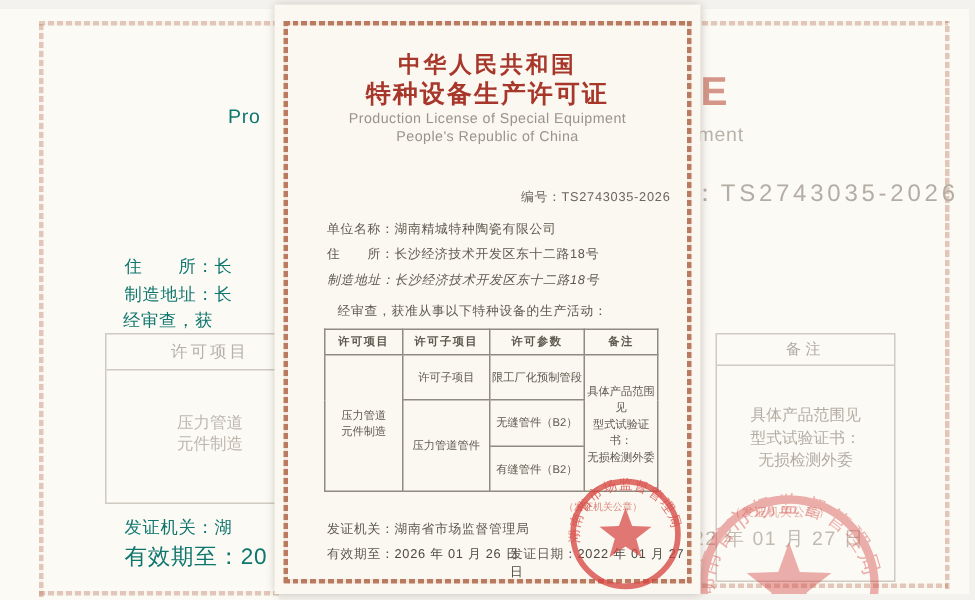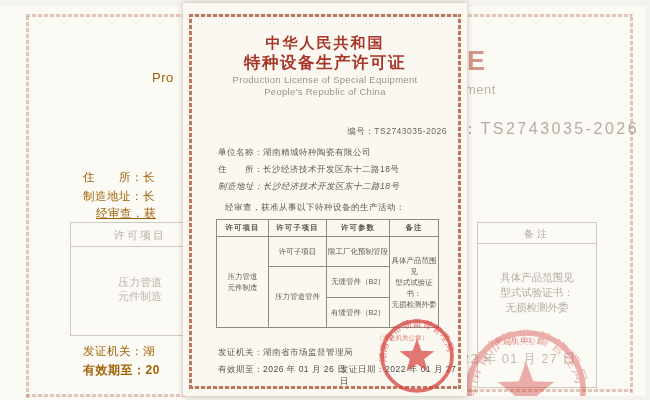--- a/index.html
+++ b/index.html
@@ -43,34 +43,34 @@
   .issuer { left:35px; top:344px; }
   .valid  { left:35px; top:361px; }
   .issue  { left:157px; top:361px; }
   .foot .num { font-weight:400; color:#4e4a42; }
   .seal-note { position:absolute; left:193px; top:331px; font-size:6.5px; color:rgba(204,85,72,.7); }
   .seal { position:absolute; }
   .seal-mid { left:196px; top:315px; width:76px; height:76px; opacity:.9; }
   .seal-right { left:2px; top:322px; width:124px; height:124px; opacity:.42; }
 
   
-  .ghost { color:#a16207; position:absolute; letter-spacing:.5px; }
+  .ghost { color:#0f766e; position:absolute; letter-spacing:.5px; }
   .ghost-red { color:rgba(181,67,47,.55); position:absolute; }
   .sheet-left .g-en { left:182px; top:64px; font-size:13px; }
   .sheet-left .g-f1 { left:113px; top:144px; font-size:11.5px; }
   .sheet-left .g-f2 { left:113px; top:164px; font-size:11.5px; }
   .sheet-left .g-f3 { left:113px; top:183px; font-size:11.5px; }
-  .sheet-left .g-ap { left:126px; top:200px; font-size:11.5px;text-decoration:underline; }
+  .sheet-left .g-ap { left:112px; top:200px; font-size:11.5px; }
   .g-table-l { position:absolute; left:100px; top:216px; width:140px; height:114px;
                border:1px solid #cfcac2; }
   .g-table-l .hd { height:24px; border-bottom:1px solid #cfcac2; text-align:center;
                    font-size:11px; color:#b6b0a7; line-height:24px; letter-spacing:2px; }
   .g-table-l .bd { text-align:center; font-size:11px; color:#bdb7ae; line-height:14px; margin-top:28px; }
   .sheet-left .g-is { left:113px; top:338px; font-size:11.5px; }
-  .sheet-left .g-vl { left:113px; top:356px; font-size:12px;font-weight:bold; }
+  .sheet-left .g-vl { left:113px; top:356px; font-size:15px; }
 
   .sheet-right .g-E  { left:5px; top:40px; font-size:27px; font-weight:700; }
   .sheet-right .g-en { left:3px; top:76px; font-size:13px; color:#b8b2a9; }
   .sheet-right .g-no { left:0px; top:113px; font-size:16px; letter-spacing:2.5px; color:#b3ada4; }
   .g-table-r { position:absolute; left:15px; top:216px; width:120px; height:166px;
                border:1px solid #cfcac2; }
   .g-table-r .hd { height:21px; border-bottom:1px solid #cfcac2; text-align:center;
                    font-size:10px; color:#b0aaa1; line-height:21px; letter-spacing:3px; }
   .g-table-r .bd { text-align:center; font-size:10.5px; color:#b3ada4; line-height:15px; margin-top:26px; }
   .sheet-right .g-sn { left:24px; top:330px; font-size:8px; color:rgba(204,85,72,.45); }

